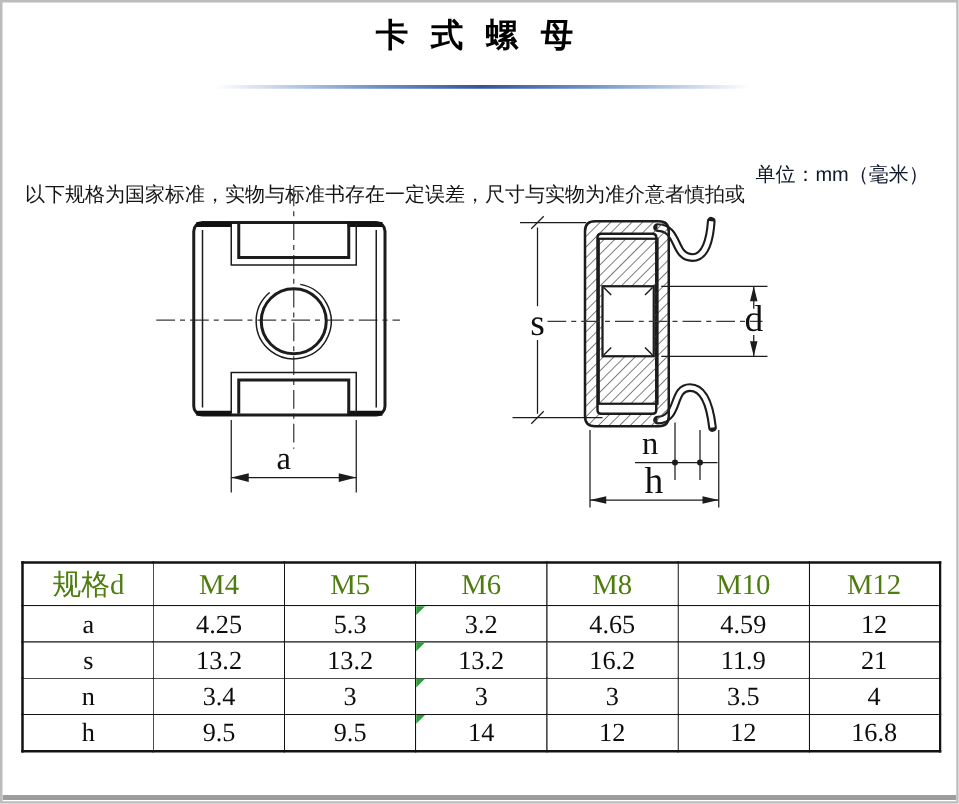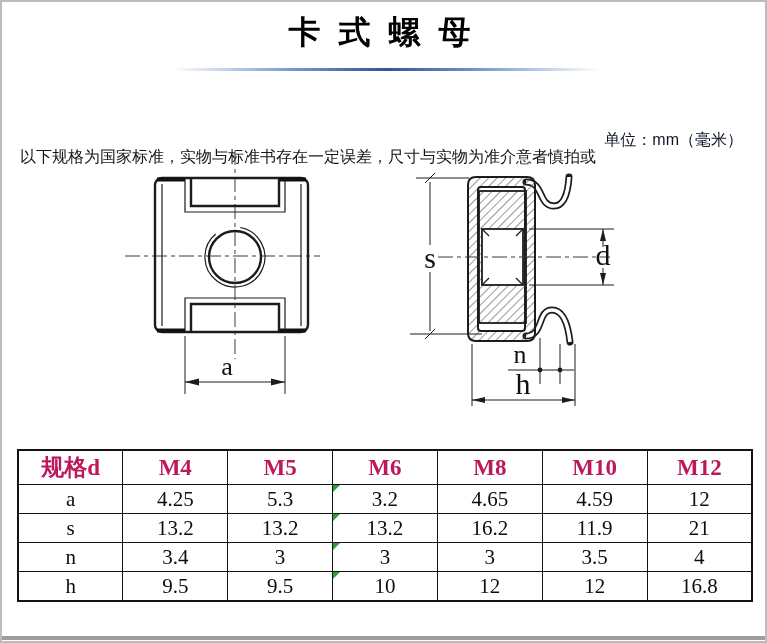--- a/index.html
+++ b/index.html
@@ -4,21 +4,21 @@
 <style>
   html,body { margin:0; padding:0; background:#fff; }
   .page {
     position:relative; width:767px; height:643px; box-sizing:border-box;
     background:#fff; border:2px solid #bcbcbc; overflow:hidden;
     font-family:"Liberation Sans", sans-serif; color:#111;
   }
   .bottom-bar { position:absolute; left:0; right:0; bottom:1px; height:4px; background:#9d9d9d; }
   .title {
     position:absolute; top:9px; left:0; width:100%; text-align:center;
-    font-size:32px; font-weight:bold; color:#000;
+    font-size:26px; font-weight:bold; color:#000;
     letter-spacing:18px; padding-left:10px; box-sizing:border-box; white-space:nowrap;
   }
   .divider {
     position:absolute; top:66px; left:170px; width:428px; height:3px; border-radius:2px;
     background:linear-gradient(to right, rgba(63,109,181,0), rgba(63,109,181,0.75) 30%, #34539b 50%, rgba(63,109,181,0.75) 70%, rgba(63,109,181,0));
   }
   .disclaimer { position:absolute; top:100px; left:18px; width:620px; font-size:16px; line-height:25px; color:#141414;margin-top:42px; }
   .unit-label { position:absolute; top:128px; right:22px; font-size:16px; color:#0f172a; }
 
   svg.diagram { position:absolute; overflow:visible; }
@@ -39,21 +39,21 @@
   .dimtext { font-family:"Liberation Serif", serif; font-size:26px; fill:#101010; }
   .dimtext.big { font-size:30px; }
 
   table.spec {
     position:absolute; left:15px; top:447px; width:736px;
     border-collapse:collapse; table-layout:fixed;
     border:2.5px solid #131313;
     font-family:"Liberation Serif", serif;
   }
   .spec th, .spec td { border:1.6px solid #131313; text-align:center; vertical-align:middle; padding:0; position:relative; background:#fff; }
-  .spec th { height:33px; font-size:23px; font-weight:bold; color:#be185d; }
+  .spec th { height:33px; font-size:23px; font-weight:normal; color:#4d7c0f; }
   .spec td { height:28px; font-size:21px; font-weight:normal; color:#0d0d0d; }
   .spec td.mark::before {
     content:""; position:absolute; top:0; left:0; width:0; height:0;
     border-top:7px solid #2e9e3a; border-right:7px solid transparent;
   }
 </style>
 </head>
 <body>
 
 <div class="page">
@@ -194,21 +194,21 @@
         <td>3</td>
         <td class="mark">3</td>
         <td>3</td>
         <td>3.5</td>
         <td>4</td>
       </tr>
       <tr>
         <td>h</td>
         <td>9.5</td>
         <td>9.5</td>
-        <td class="mark">10</td>
+        <td class="mark">14</td>
         <td>12</td>
         <td>12</td>
         <td>16.8</td>
       </tr>
     </tbody>
   </table>
 
   <div class="bottom-bar"></div>
 </div>
 

